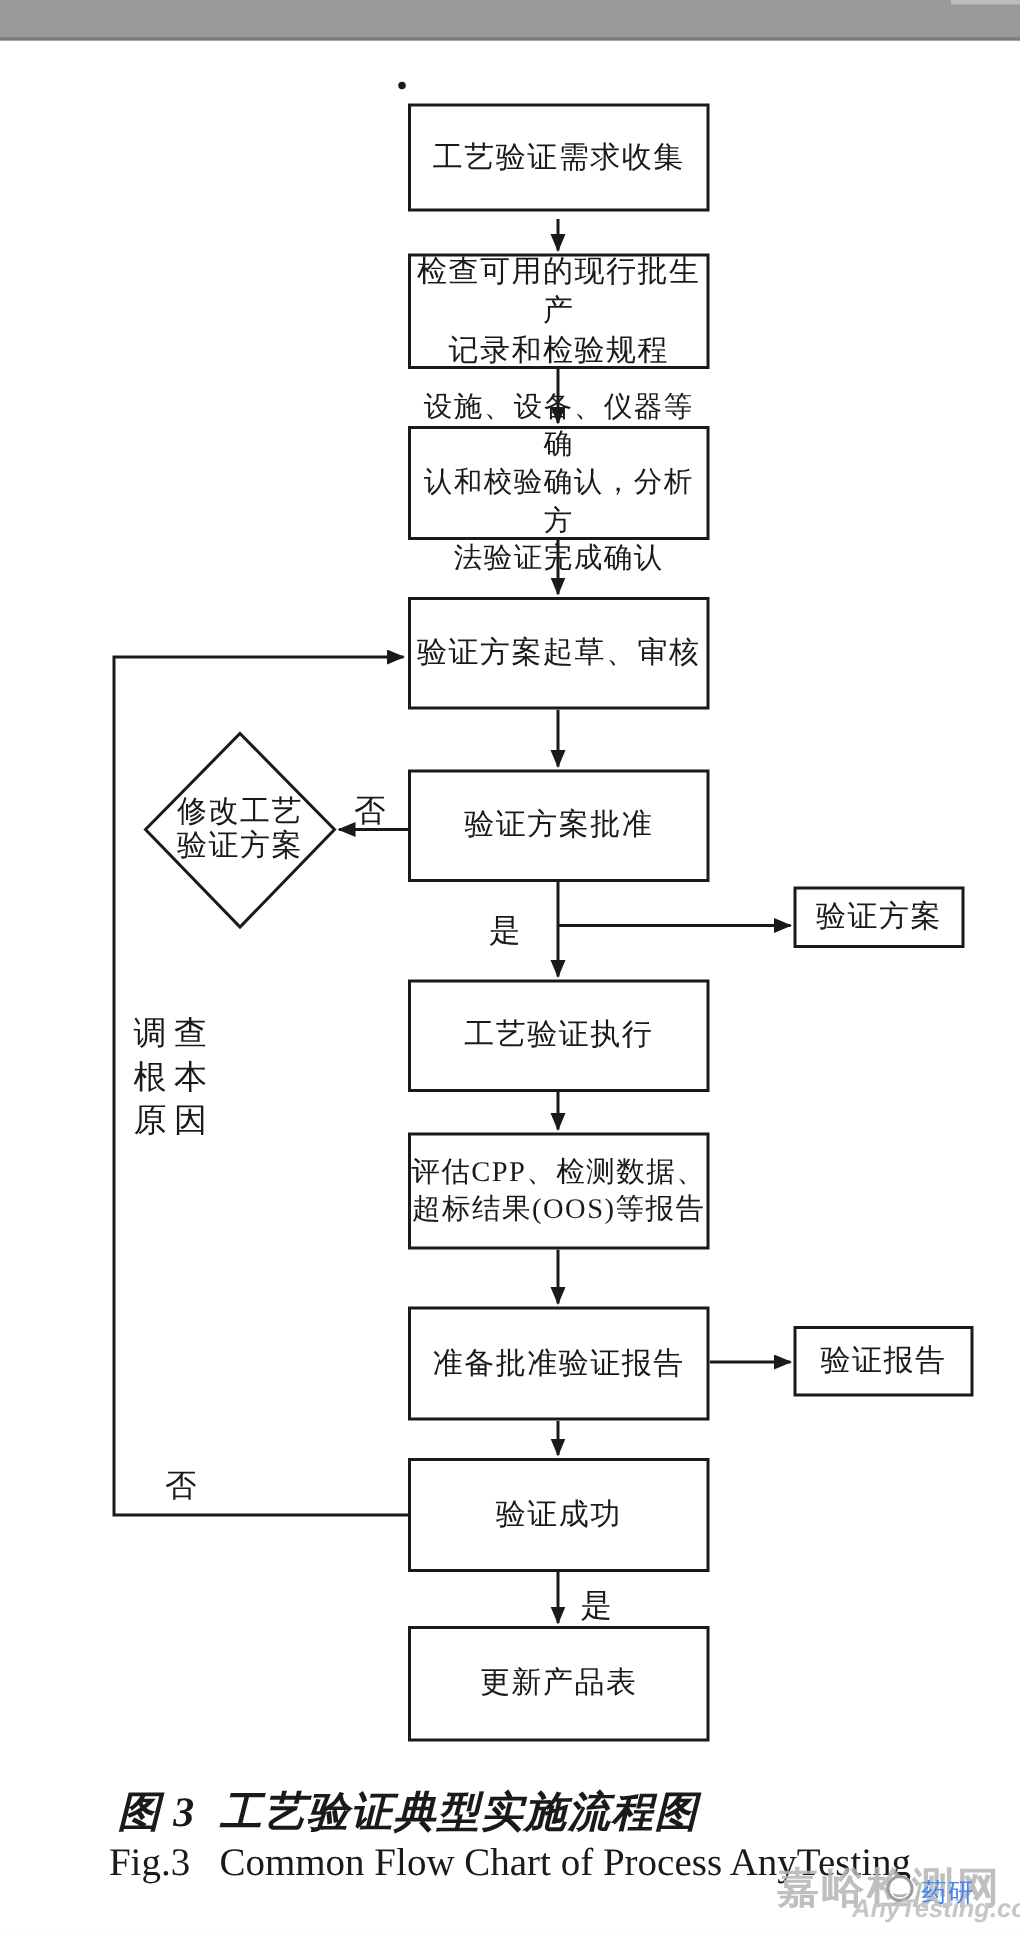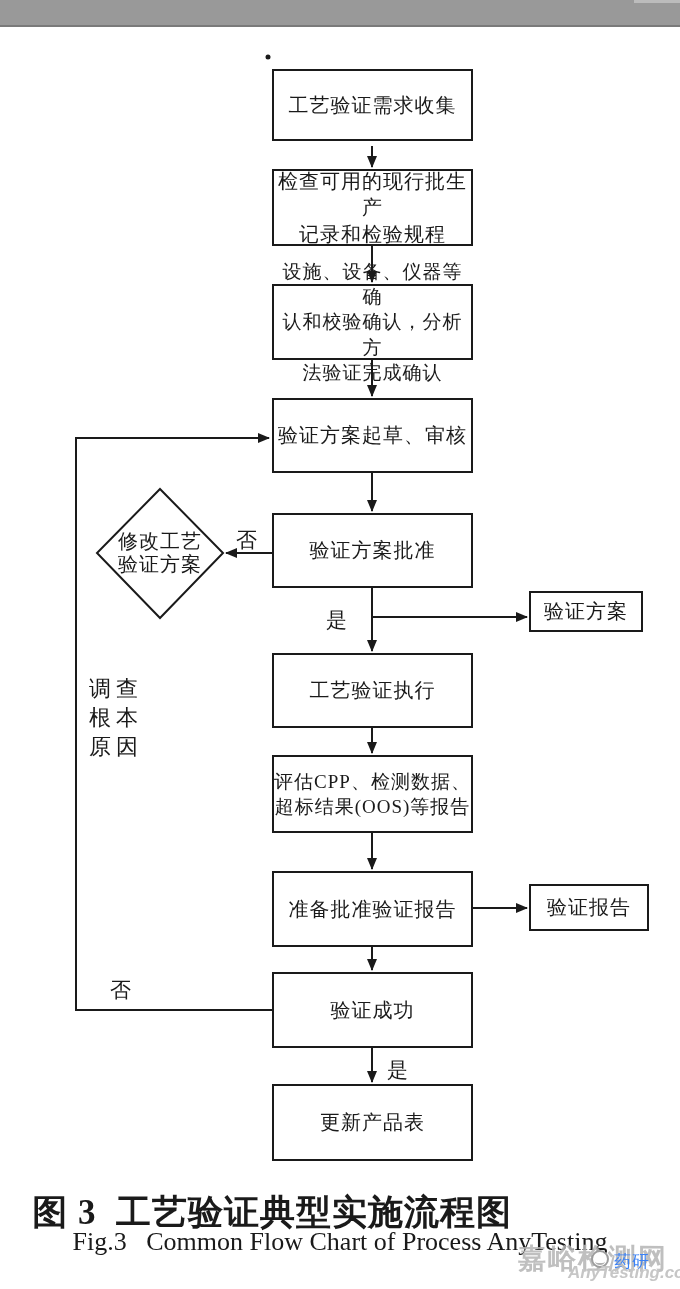--- a/index.html
+++ b/index.html
@@ -53,21 +53,21 @@
   .lbl-no1 { left:236px; top:526px; }
   .lbl-yes1{ left:326px; top:606px; }
   .lbl-no2 { left:110px; top:976px; }
   .lbl-yes2{ left:387px; top:1056px; }
   .root-cause {
     position:absolute; left:89px; top:674px; font-size:22px; line-height:29px;
     white-space:pre-line; letter-spacing:5px;
   }
   .caption-zh {
     position:absolute; left:0; top:1189px; width:544px; text-align:center;
-    font-size:35px; font-weight:bold; letter-spacing:1px; white-space:pre;
+    font-size:28px; font-weight:bold; letter-spacing:1px; white-space:pre;font-style:italic;
   }
   .caption-en {
     position:absolute; left:0; top:1227px; width:680px; text-align:center;
     font-size:26px; white-space:pre;
   }
   .wm-zh {
     position:absolute; left:518px; top:1240px; font-size:28px; font-weight:bold;
     color:#b5b5b5; opacity:0.85; letter-spacing:2px; white-space:nowrap;
     font-family:"Liberation Sans","DejaVu Sans",sans-serif;
   }

